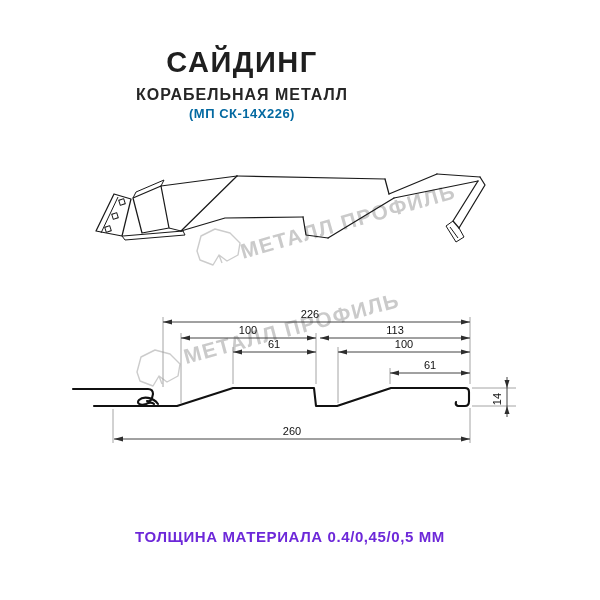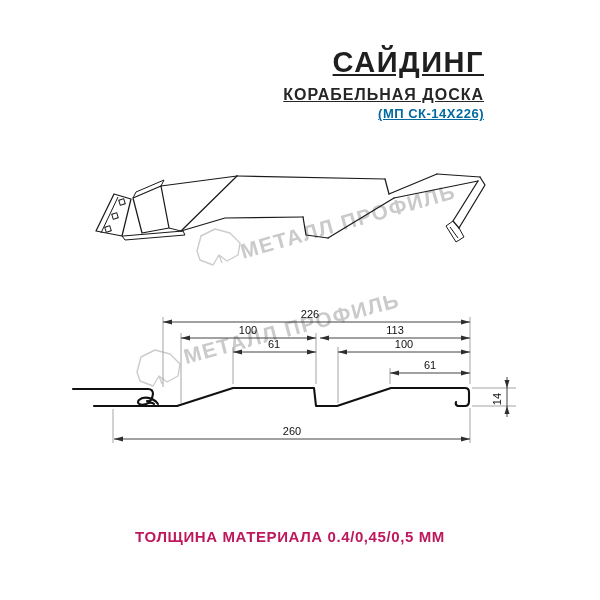--- a/index.html
+++ b/index.html
@@ -3,45 +3,45 @@
 <meta charset="utf-8">
 <style>
   html,body{margin:0;padding:0;background:#ffffff;}
   .page{
     position:relative;
     width:600px;height:600px;
     background:#ffffff;
     font-family:"Liberation Sans", sans-serif;
     overflow:hidden;
   }
-  .hdr{position:absolute;left:0;width:484px;text-align:right;color:#222;text-decoration:underline;}
+  .hdr{position:absolute;left:0;width:484px;text-align:center;color:#222;}
   .hdr-title{top:46px;font-size:29px;font-weight:800;letter-spacing:1.5px;color:#1f1f1f;}
   .hdr-sub{top:86px;font-size:16px;font-weight:700;letter-spacing:1px;color:#262626;}
   .hdr-code{top:106px;font-size:13px;font-weight:700;letter-spacing:0.5px;color:#0369a1;}
   .ftr{position:absolute;left:0;top:528px;width:580px;text-align:center;
-       font-size:15px;font-weight:700;letter-spacing:0.6px;color:#be185d;}
+       font-size:15px;font-weight:700;letter-spacing:0.6px;color:#6d28d9;}
   svg{position:absolute;left:0;top:0;}
   .sketch{stroke:#1a1a1a;stroke-width:1.25;fill:none;stroke-linejoin:round;stroke-linecap:round;}
   .sketch-thin{stroke:#1a1a1a;stroke-width:1;fill:none;stroke-linejoin:round;}
   .profile{stroke:#111;stroke-width:2.1;fill:none;stroke-linejoin:round;stroke-linecap:round;}
   .ext{stroke:#9a9a9a;stroke-width:0.9;fill:none;}
   .dim{stroke:#2e2e2e;stroke-width:0.9;fill:none;}
   .arr{fill:#2e2e2e;stroke:none;}
   .dimtxt{font-family:"Liberation Sans",sans-serif;font-size:11px;fill:#111;text-anchor:middle;}
   .wm{font-family:"Liberation Sans",sans-serif;font-weight:700;font-size:21px;
       fill:#cacaca;letter-spacing:1.5px;}
   .wmlogo{stroke:#cccccc;stroke-width:1.4;fill:none;stroke-linejoin:round;}
 </style>
 </head>
 <body>
 
 <div class="page">
 
   <div class="hdr hdr-title">САЙДИНГ</div>
-  <div class="hdr hdr-sub">КОРАБЕЛЬНАЯ ДОСКА</div>
+  <div class="hdr hdr-sub">КОРАБЕЛЬНАЯ МЕТАЛЛ</div>
   <div class="hdr hdr-code">(МП СК-14Х226)</div>
 
   <svg width="600" height="600" viewBox="0 0 600 600">
 
     <defs>
       <path id="mlogo" d="M-21,4 L-17,-11 L-3,-18 L12,-14 L22,-4 L20,8 L9,14 L1,8 L-5,18 L-18,13 Z
                          M1,8 L4,16"></path>
     </defs>
 
     <g>

